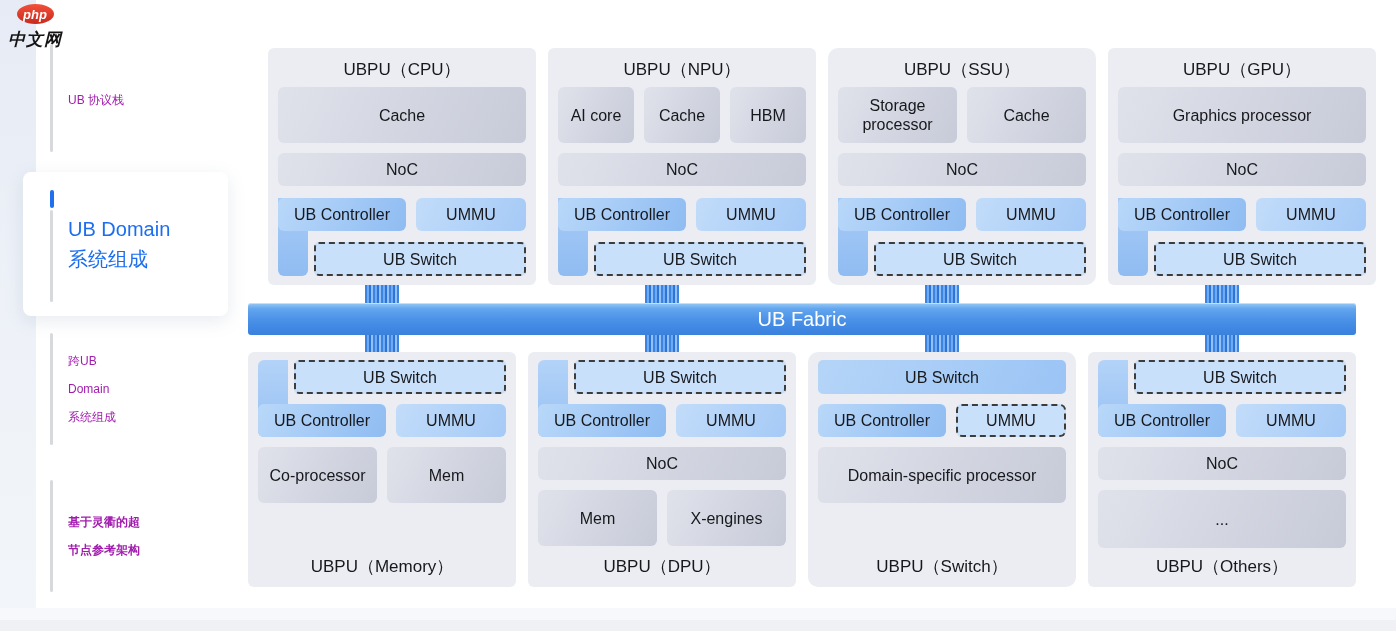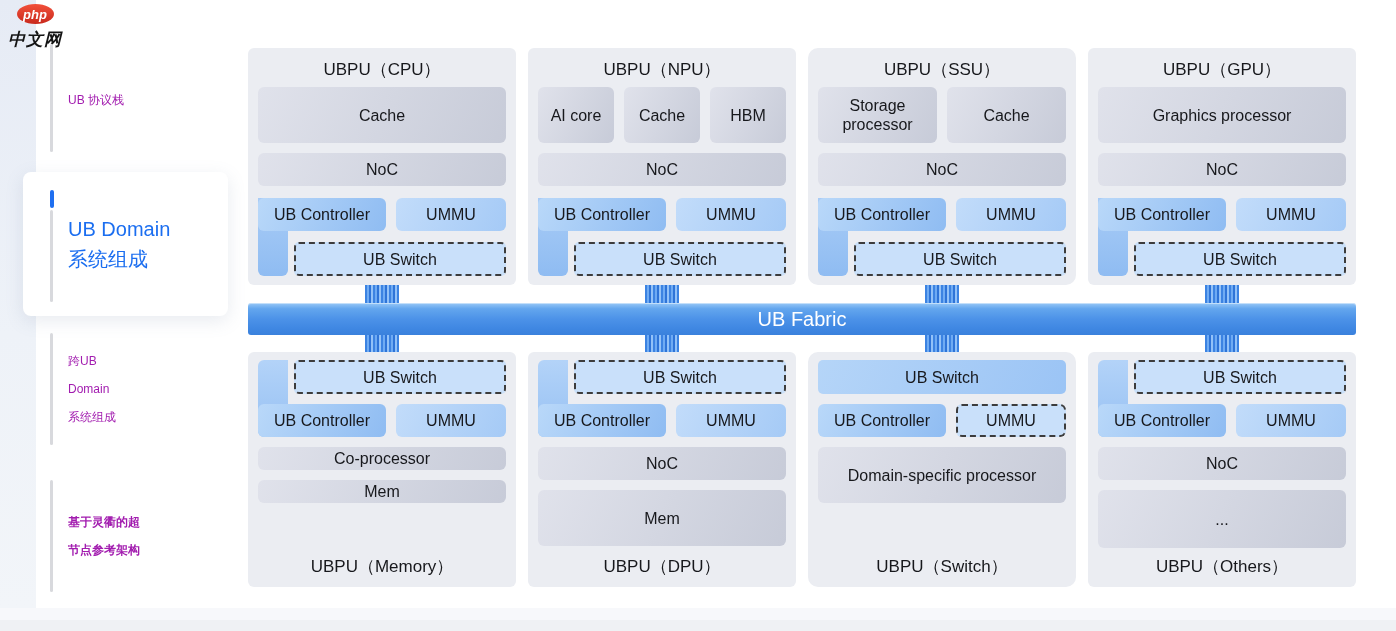--- a/index.html
+++ b/index.html
@@ -32,33 +32,33 @@
     background:#fff; border-radius:8px; box-shadow:0 5px 18px rgba(110,130,160,.16); }
   .active-card .rule-blue { position:absolute; left:27px; top:18px; width:4px; height:18px;
     background:#1f6ff0; border-radius:2px; }
   .active-card .rule-grey { position:absolute; left:27px; top:38px; width:3px; height:92px;
     background:#d8d9dd; border-radius:2px; }
   .active-card .nav-text { left:45px; top:42px; color:#1b6ef0; font-size:20px; line-height:30px; }
 
   
   .diagram { position:absolute; left:248px; top:48px; width:1108px; height:540px; }
   .card { position:absolute; width:268px; background:#ebedf2; border-radius:6px; }
-  .card.t { top:0; height:237px; }
+  .card.t { top:0; height:237px;margin-left:20px; }
   .card.b { top:304px; height:235px; }
   .c0 { left:0; } .c1 { left:280px; } .c2 { left:560px;border-radius:10px; } .c3 { left:840px; }
   .card-title { position:absolute; left:0; right:0; text-align:center; font-size:17px; color:#17181c; }
   .t .card-title { top:10px; }
   .b .card-title { bottom:9px; }
 
   .cell { display:flex; align-items:center; justify-content:center; text-align:center;
     font-size:16px; line-height:19px; color:#17181c; border-radius:6px; }
   .grey { background:linear-gradient(115deg,#e0e2eb 0%,#c7cbd8 100%); }
   .units { position:absolute; left:10px; right:10px; display:flex; gap:10px; }
   .t .units { top:39px; height:56px; }
-  .row-a { top:95px; height:56px;flex-direction:column; }
+  .row-a { top:95px; height:56px; }
   .row-b { top:138px; height:56px; }
   .unit { flex:1; padding:2px 5px; }
   .noc { position:absolute; left:10px; right:10px; height:33px; }
   .t .noc { top:105px; }
   .b .noc { top:95px; }
   .wide { position:absolute; left:10px; right:10px; }
   .ctrl { position:absolute; left:10px; width:128px; height:33px; z-index:2;
     background:linear-gradient(115deg,#b9d8f9 0%,#8fbcf2 100%); }
   .ummu { position:absolute; left:148px; right:10px; height:33px; z-index:2;
     background:linear-gradient(115deg,#c2dcfa 0%,#a5caf6 100%); }
@@ -197,20 +197,21 @@
     </div>
 
     <div class="card b c1">
       <div class="lcol"></div>
       <div class="cell switch">UB Switch</div>
       <div class="cell ctrl">UB Controller</div>
       <div class="cell ummu">UMMU</div>
       <div class="cell grey noc">NoC</div>
       <div class="units row-b">
         <div class="cell grey unit">Mem</div>
+        <div class="cell grey unit">X-engines</div>
       </div>
       <div class="card-title">UBPU（DPU）</div>
     </div>
 
     <div class="card b c2">
       <div class="cell switch solid">UB Switch</div>
       <div class="cell ctrl">UB Controller</div>
       <div class="cell ummu dashed">UMMU</div>
       <div class="cell grey wide row-a">Domain-specific processor</div>
       <div class="card-title">UBPU（Switch）</div>

